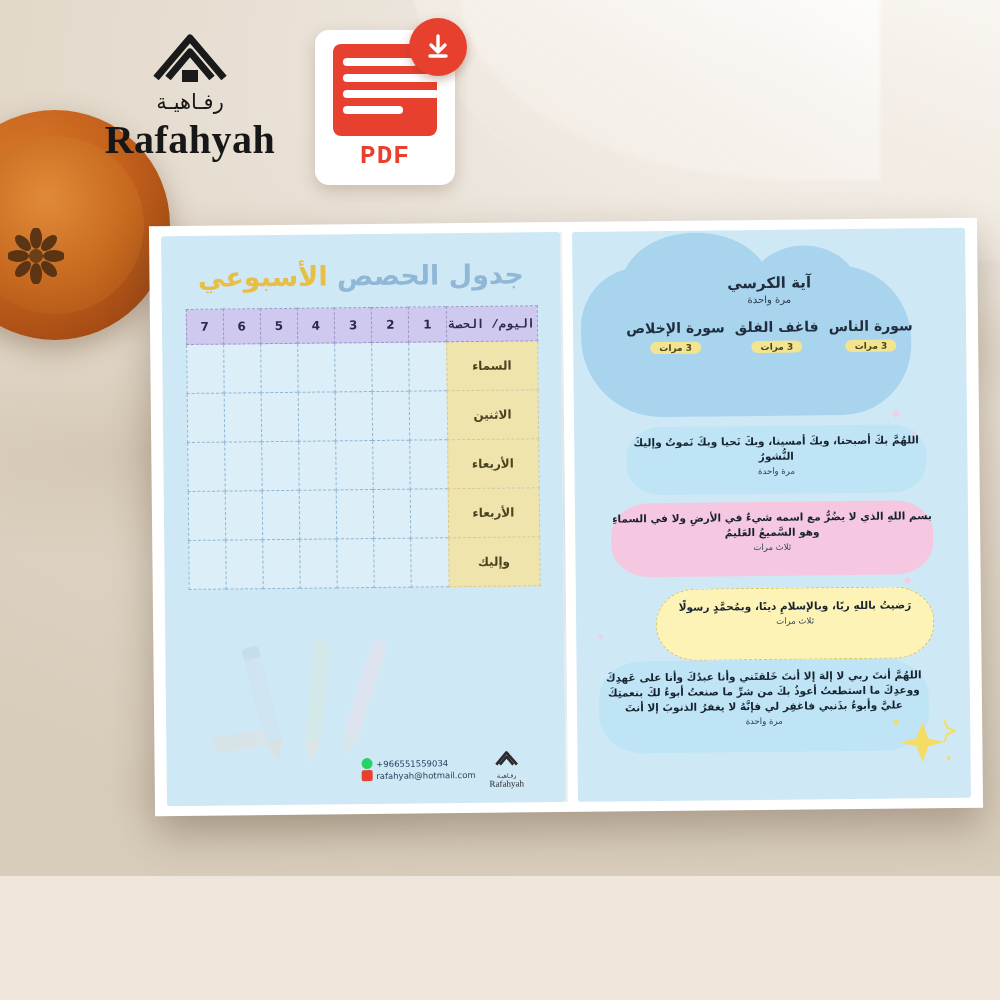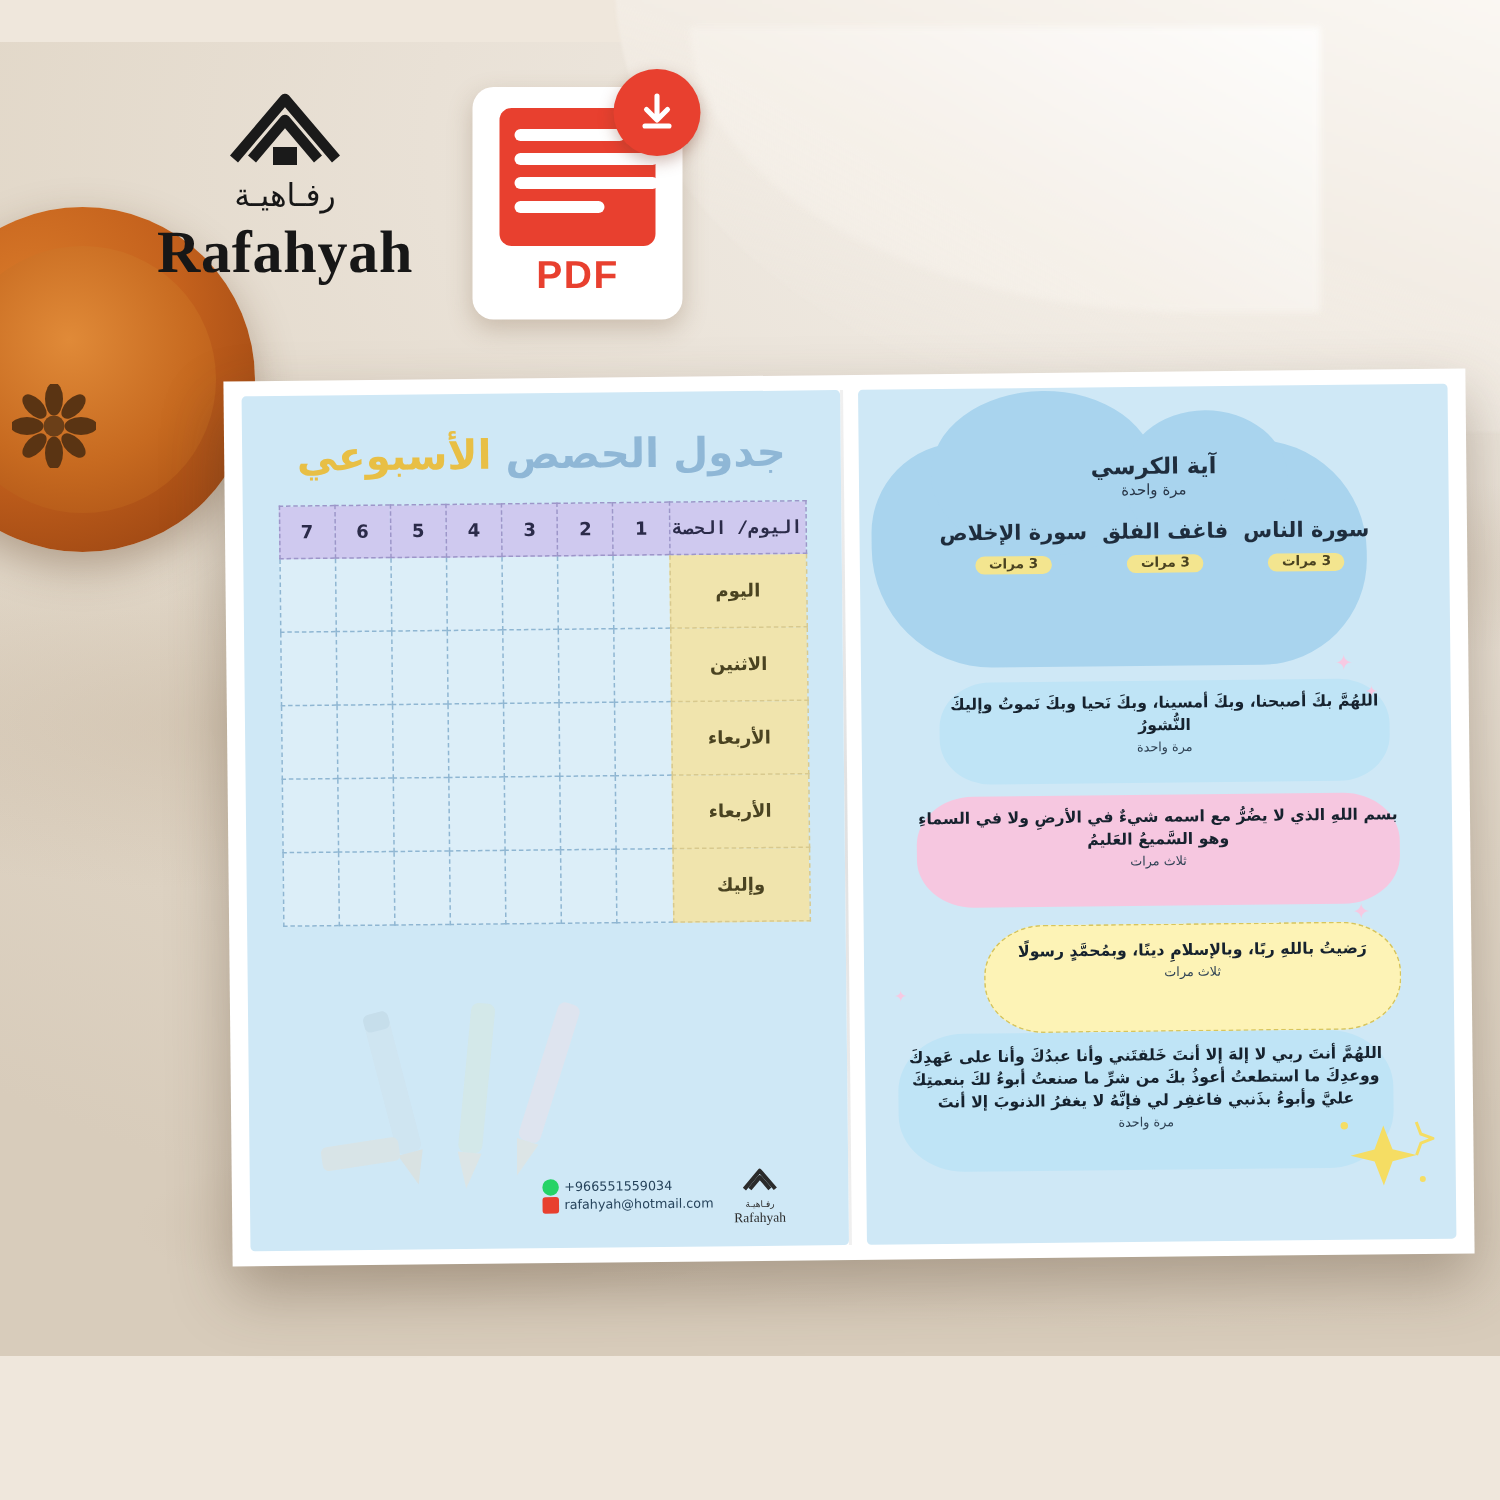--- a/index.html
+++ b/index.html
@@ -1,21 +1,21 @@
 <!DOCTYPE html>
 <html lang="ar"><head>
 <meta charset="utf-8">
 <style>
   html,body{margin:0;padding:0;}
   body{
     width:1000px;height:1000px;overflow:hidden;
     font-family:"DejaVu Sans","Liberation Sans",sans-serif;
     background:#efe7dc;
   }
-  .stage{position:relative;width:1000px;height:876px;margin-top:28px;}
+  .stage{position:relative;width:1000px;height:876px;}
 
   
   .bg{
     position:absolute;inset:0;
     background:
       radial-gradient(130% 90% at 78% 8%, #f3efe9 0%, #e9e1d6 38%, #e2d8c9 62%, #d8ccbb 100%),
       linear-gradient(160deg,#efe8de 0%,#e6dccf 48%,#ded2c2 100%);
   }
   .bg:after{
     content:"";position:absolute;inset:0;
@@ -62,21 +62,21 @@
     position:absolute;inset:0;background:#fff;border-radius:14px;
     box-shadow:0 6px 16px rgba(120,90,60,.28);
   }
   .pdf-inner{
     position:absolute;left:18px;top:14px;right:18px;height:92px;background:#e8402f;border-radius:8px;
   }
   .pdf-line{position:absolute;left:10px;height:8px;background:#fff;border-radius:4px;}
   .pdf-word{
     position:absolute;left:0;right:0;bottom:14px;text-align:center;
     color:#e8402f;font-weight:bold;font-size:26px;letter-spacing:1px;
-    font-family:Liberation Sans, sans-serif;
+    font-family:Liberation Mono, monospace;
   }
   .pdf-dl{
     position:absolute;right:-12px;top:-12px;width:58px;height:58px;border-radius:50%;
     background:#e8402f;box-shadow:0 4px 10px rgba(120,60,40,.35);
   }
   .pdf-dl svg{position:absolute;left:13px;top:13px;}
 
   
   .logo{position:absolute;left:75px;top:22px;width:230px;height:145px;text-align:center;}
   .logo-name{
@@ -309,21 +309,21 @@
             <th>2</th>
             <th>3</th>
             <th>4</th>
             <th>5</th>
             <th>6</th>
             <th>7</th>
           </tr>
         </thead>
         <tbody>
           <tr>
-            <td class="day">اليوم</td>
+            <td class="day">السماء</td>
             <td class="cell"></td>
             <td class="cell"></td>
             <td class="cell"></td>
             <td class="cell"></td>
             <td class="cell"></td>
             <td class="cell"></td>
             <td class="cell"></td>
           </tr>
           <tr>
             <td class="day">الاثنين</td>

